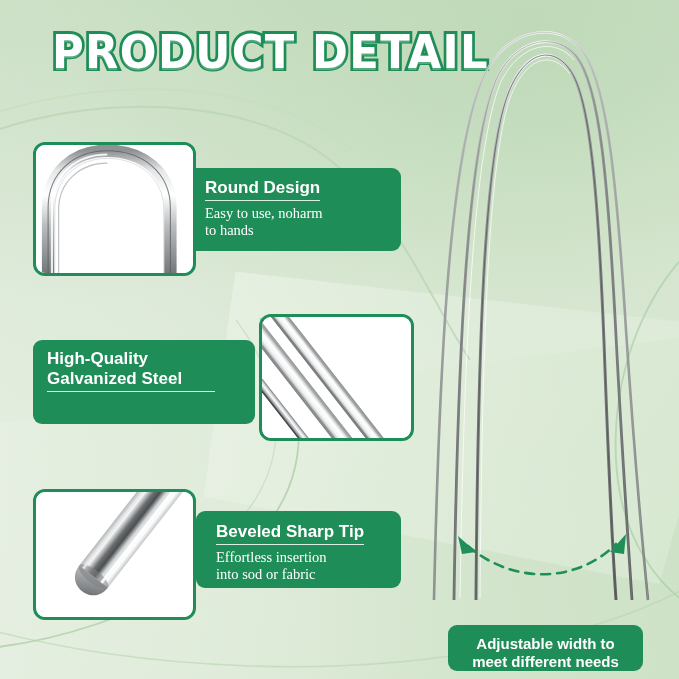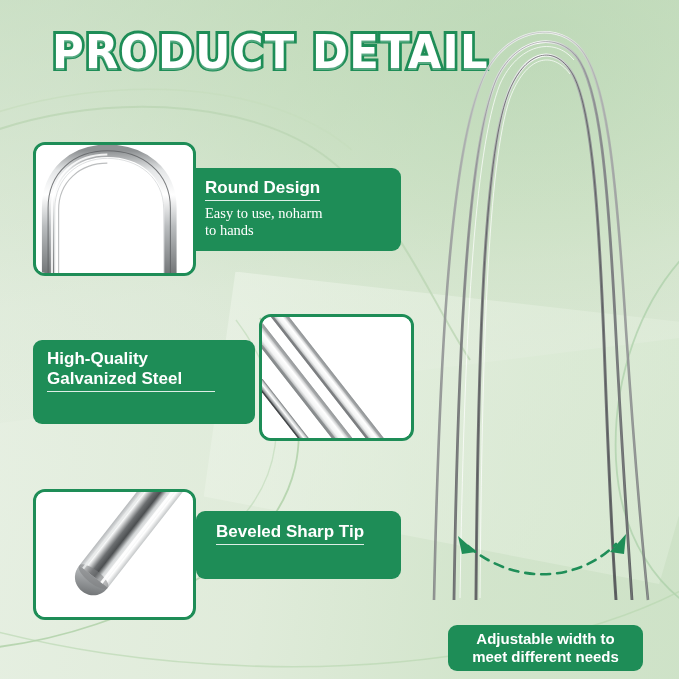--- a/index.html
+++ b/index.html
@@ -72,25 +72,25 @@
   .callout{
     position:absolute;
     background:#1e8d57;
     border-radius:9px;
     color:#ffffff;
     box-sizing:border-box;
     z-index:3;
   }
   #callout-round{left:184px;top:168px;width:217px;height:83px;padding:10px 4px 0 21px;}
   #callout-steel{left:33px;top:340px;width:222px;height:84px;padding:9px 0 0 14px;z-index:2;}
-  #callout-tip{left:196px;top:511px;width:205px;height:68px;padding:11px 0 16px 20px;}
+  #callout-tip{left:196px;top:511px;width:205px;height:77px;padding:11px 0 16px 20px;}
   #callout-adjust{
     left:448px;top:625px;width:195px;height:46px;
     padding:0;display:flex;flex-direction:column;
-    align-items:center;justify-content:center;
+    align-items:center;justify-content:flex-end;
   }
   .c-head{
     font-size:17px;font-weight:bold;line-height:20px;
     display:inline-block;
     border-bottom:1.5px solid rgba(255,255,255,.85);
     padding-bottom:2px;
     white-space:nowrap;
   }
   .c-head.two-line{white-space:normal;width:168px;}
   .c-sub{
@@ -263,20 +263,22 @@
         <path d="M58 94 C 58 120 96 120 96 94 Z" fill="url(#tip-face)"></path>
         <ellipse cx="77" cy="94" rx="19" ry="7" fill="#7d8082" opacity=".55"></ellipse>
         <rect x="62" y="-56" width="2.4" height="150" fill="#e9ebeb" opacity=".9"></rect>
         <rect x="86" y="-56" width="3" height="150" fill="#ffffff" opacity=".9"></rect>
       </g>
     </svg>
   </div>
 
   <div class="callout" id="callout-tip">
     <div class="c-head">Beveled Sharp Tip</div>
+    <div class="c-sub">Effortless insertion
+into sod or fabric</div>
   </div>
 
   <div class="callout" id="callout-adjust">
     <div class="adjust-text">Adjustable width to
 meet different needs</div>
   </div>
 
 </div>
 
 </body></html>

